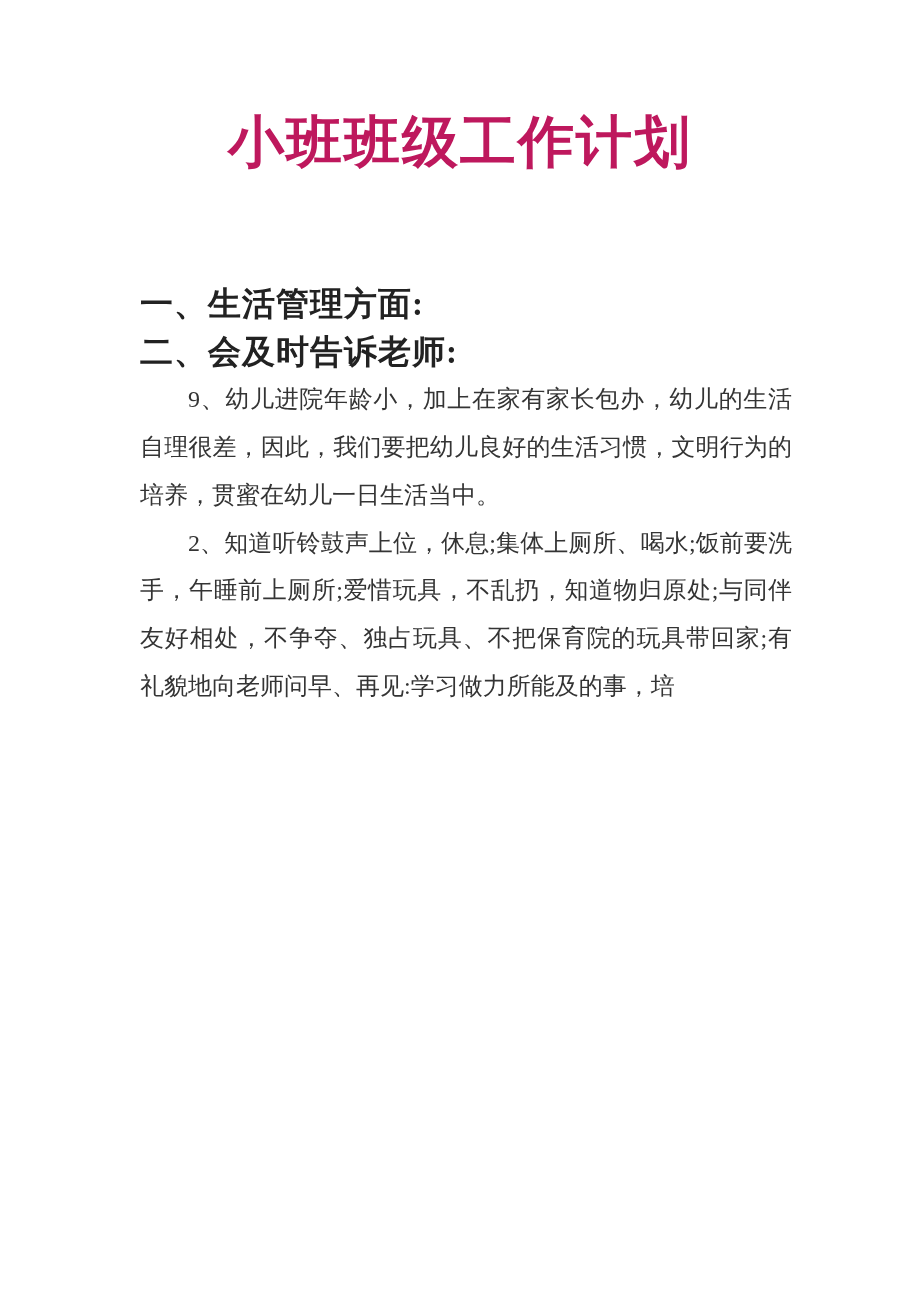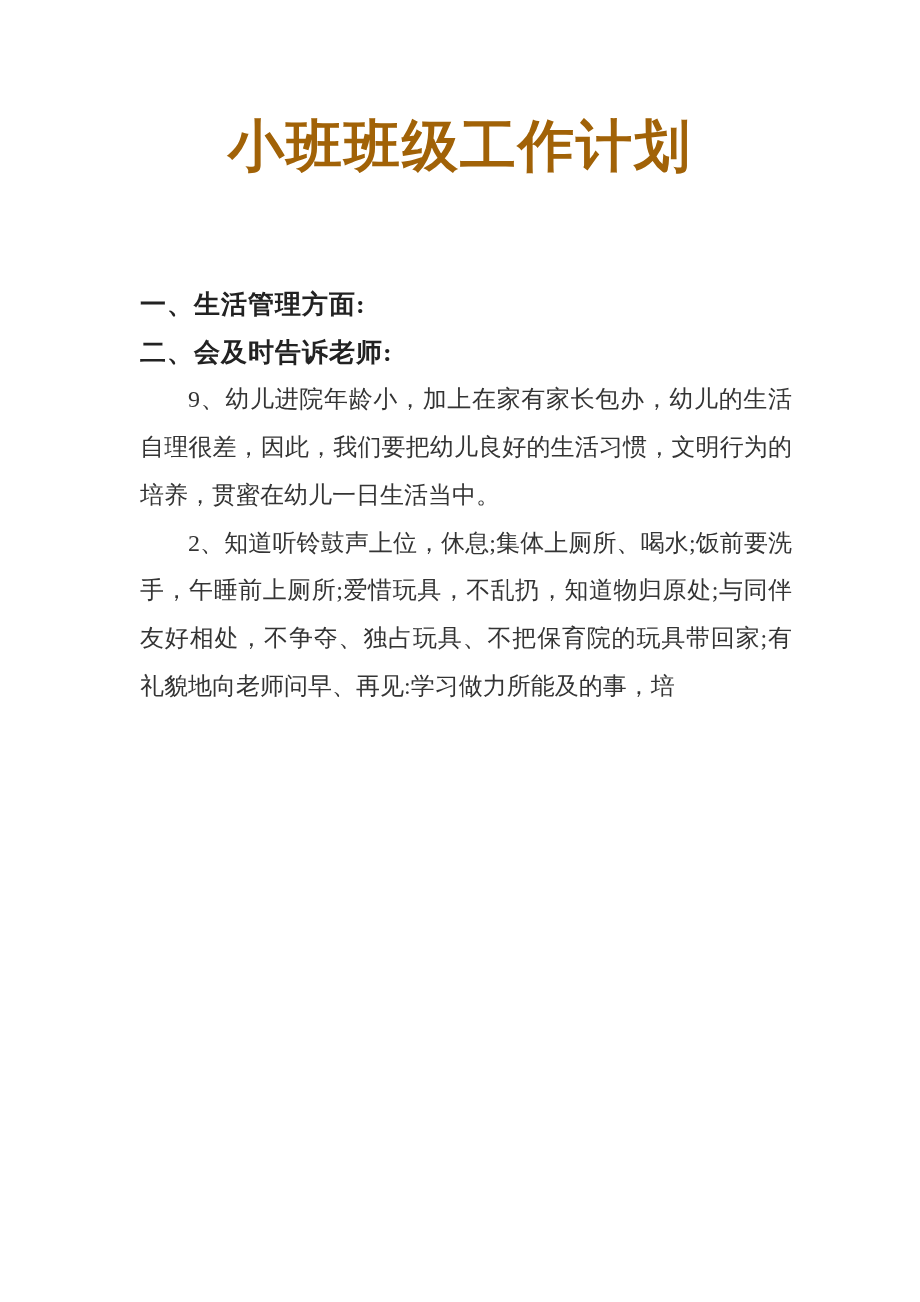--- a/index.html
+++ b/index.html
@@ -12,38 +12,38 @@
     position: relative;
     width: 920px; height: 1302px;
     background: #ffffff;
     font-family: "Liberation Serif", serif;
   }
   .doc-title {
     position: absolute;
     top: 112px; left: 0;
     width: 100%;
     text-align: center;
-    font-family: Liberation Serif, serif;
+    font-family: Liberation Mono, monospace;
     font-weight: 700;
     font-size: 56px;
     line-height: 68px;
     letter-spacing: 2px;
-    color: #a16207;
+    color: #be185d;
   }
   .content {
     position: absolute;
     top: 281px; left: 140px;
     width: 652px;
     font-size: 24px;
     line-height: 47.7px;
     color: #343434;
     text-align: justify;
   }
   .section-heading {
-    font-size: 26px;
+    font-size: 33px;
     font-weight: 700;
     color: #222222;
     text-align: left;
     letter-spacing: 1px;
   }
   .para {
     text-indent: 48px;
     text-align: justify;
   }
 </style>

